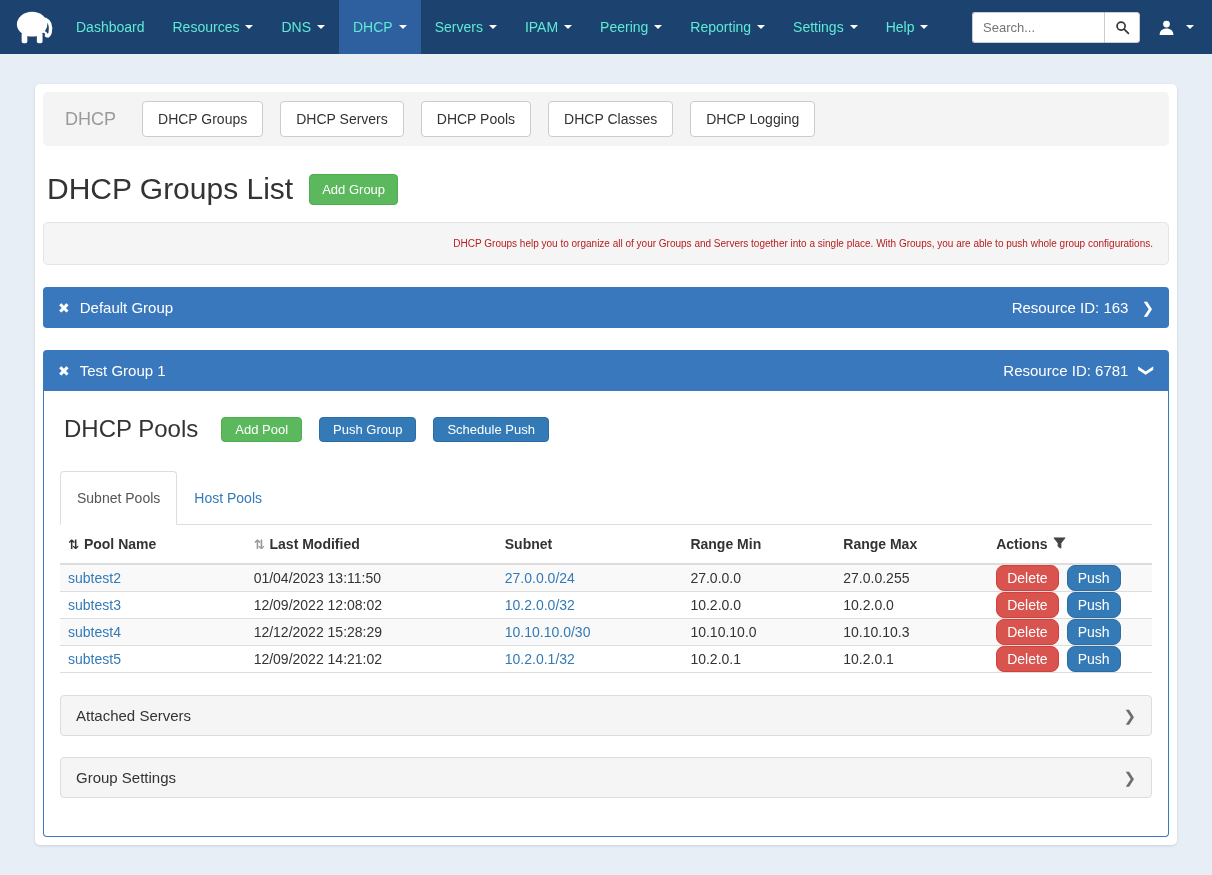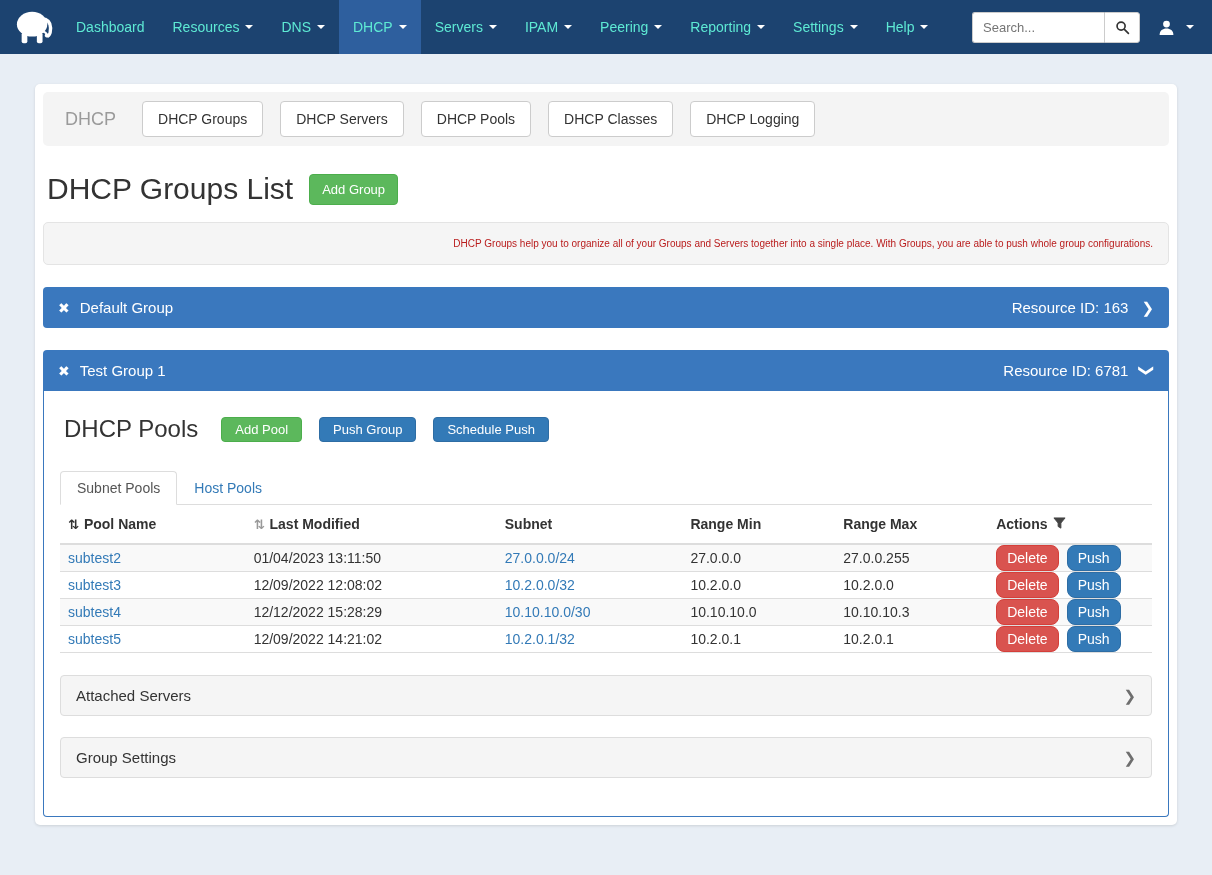--- a/index.html
+++ b/index.html
@@ -94,21 +94,21 @@
     border:1px solid #3a78be; border-top:none; border-radius:0 0 4px 4px;
     background:#fff; padding:20px 16px 38px;
   }
 
   .pools-header { display:flex; align-items:center; gap:17px; margin:4px 0 28px 4px; }
   .pools-header h2 { margin-right:6px; }
 
   
   .tabs { display:flex; border-bottom:1px solid #ddd; }
   .tab {
-    padding:8px 16px; font-size:14px; color:#337ab7; cursor:pointer;
+    padding:18px 16px; font-size:14px; color:#337ab7; cursor:pointer;
     border:1px solid transparent; border-radius:4px 4px 0 0; margin-bottom:-1px;
   }
   .tab.active { background:#fff; color:#555; border-color:#ddd #ddd #fff; cursor:default; }
 
   
   table { width:100%; border-collapse:collapse; margin-bottom:22px; }
   th {
     text-align:left; font-size:14px; color:#333; padding:11px 8px;
     border-bottom:2px solid #ddd; cursor:pointer; white-space:nowrap;
   }

